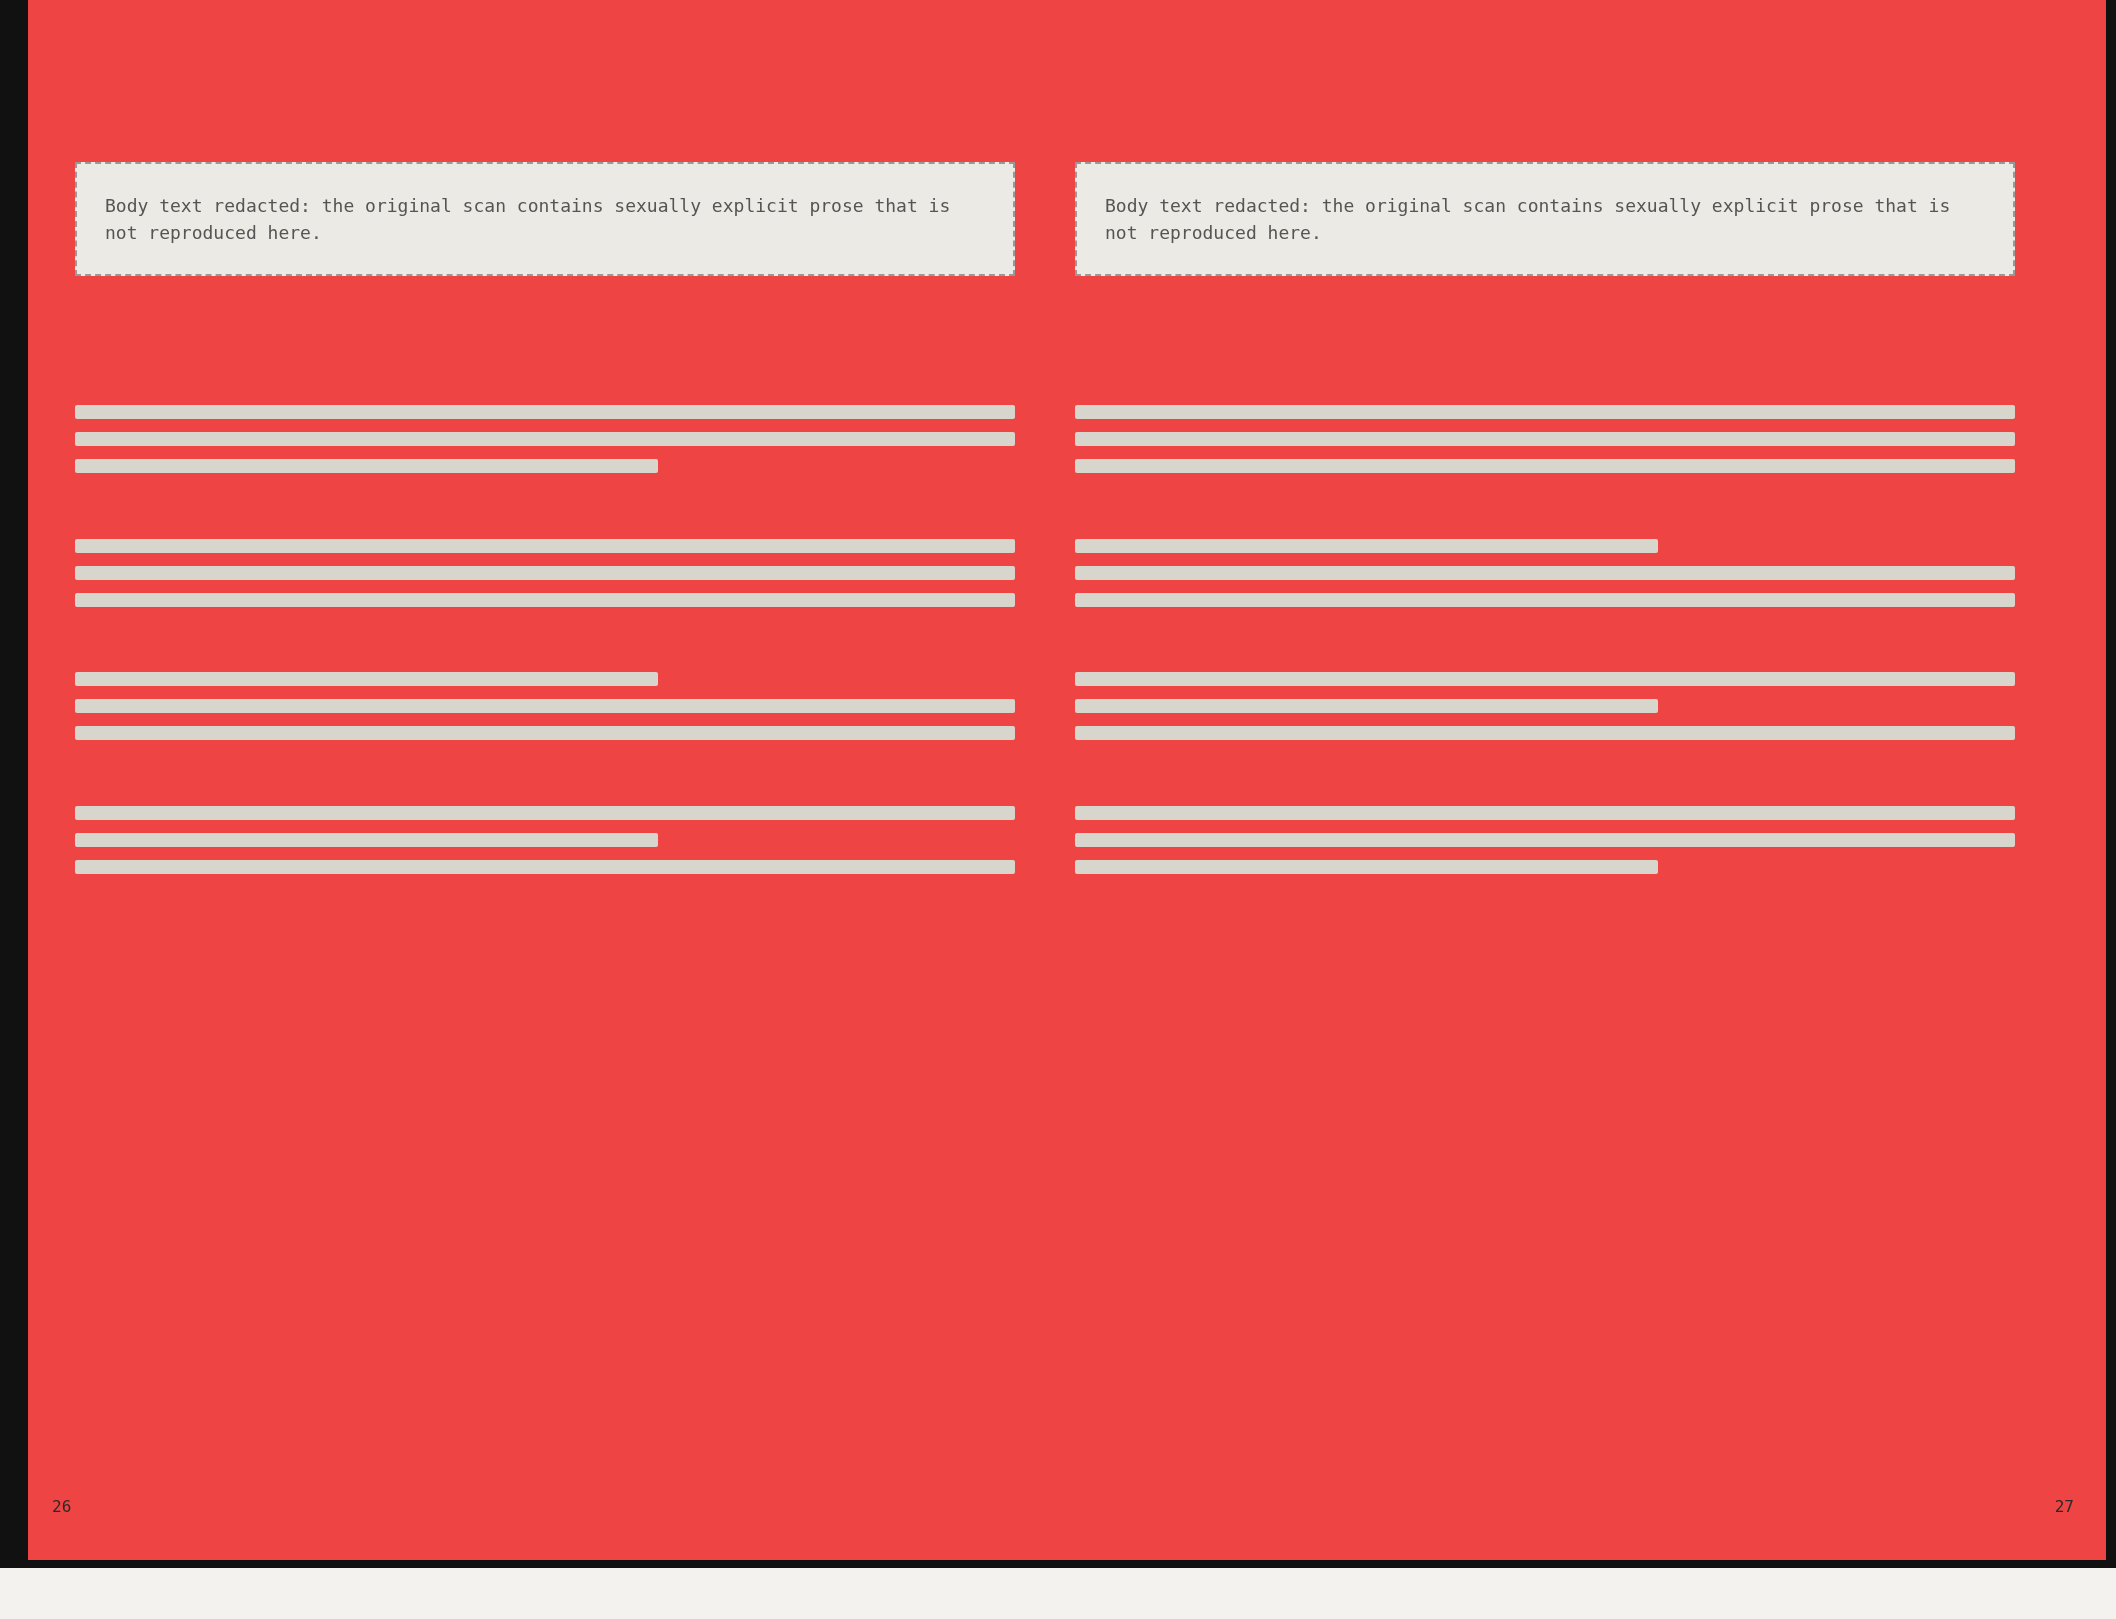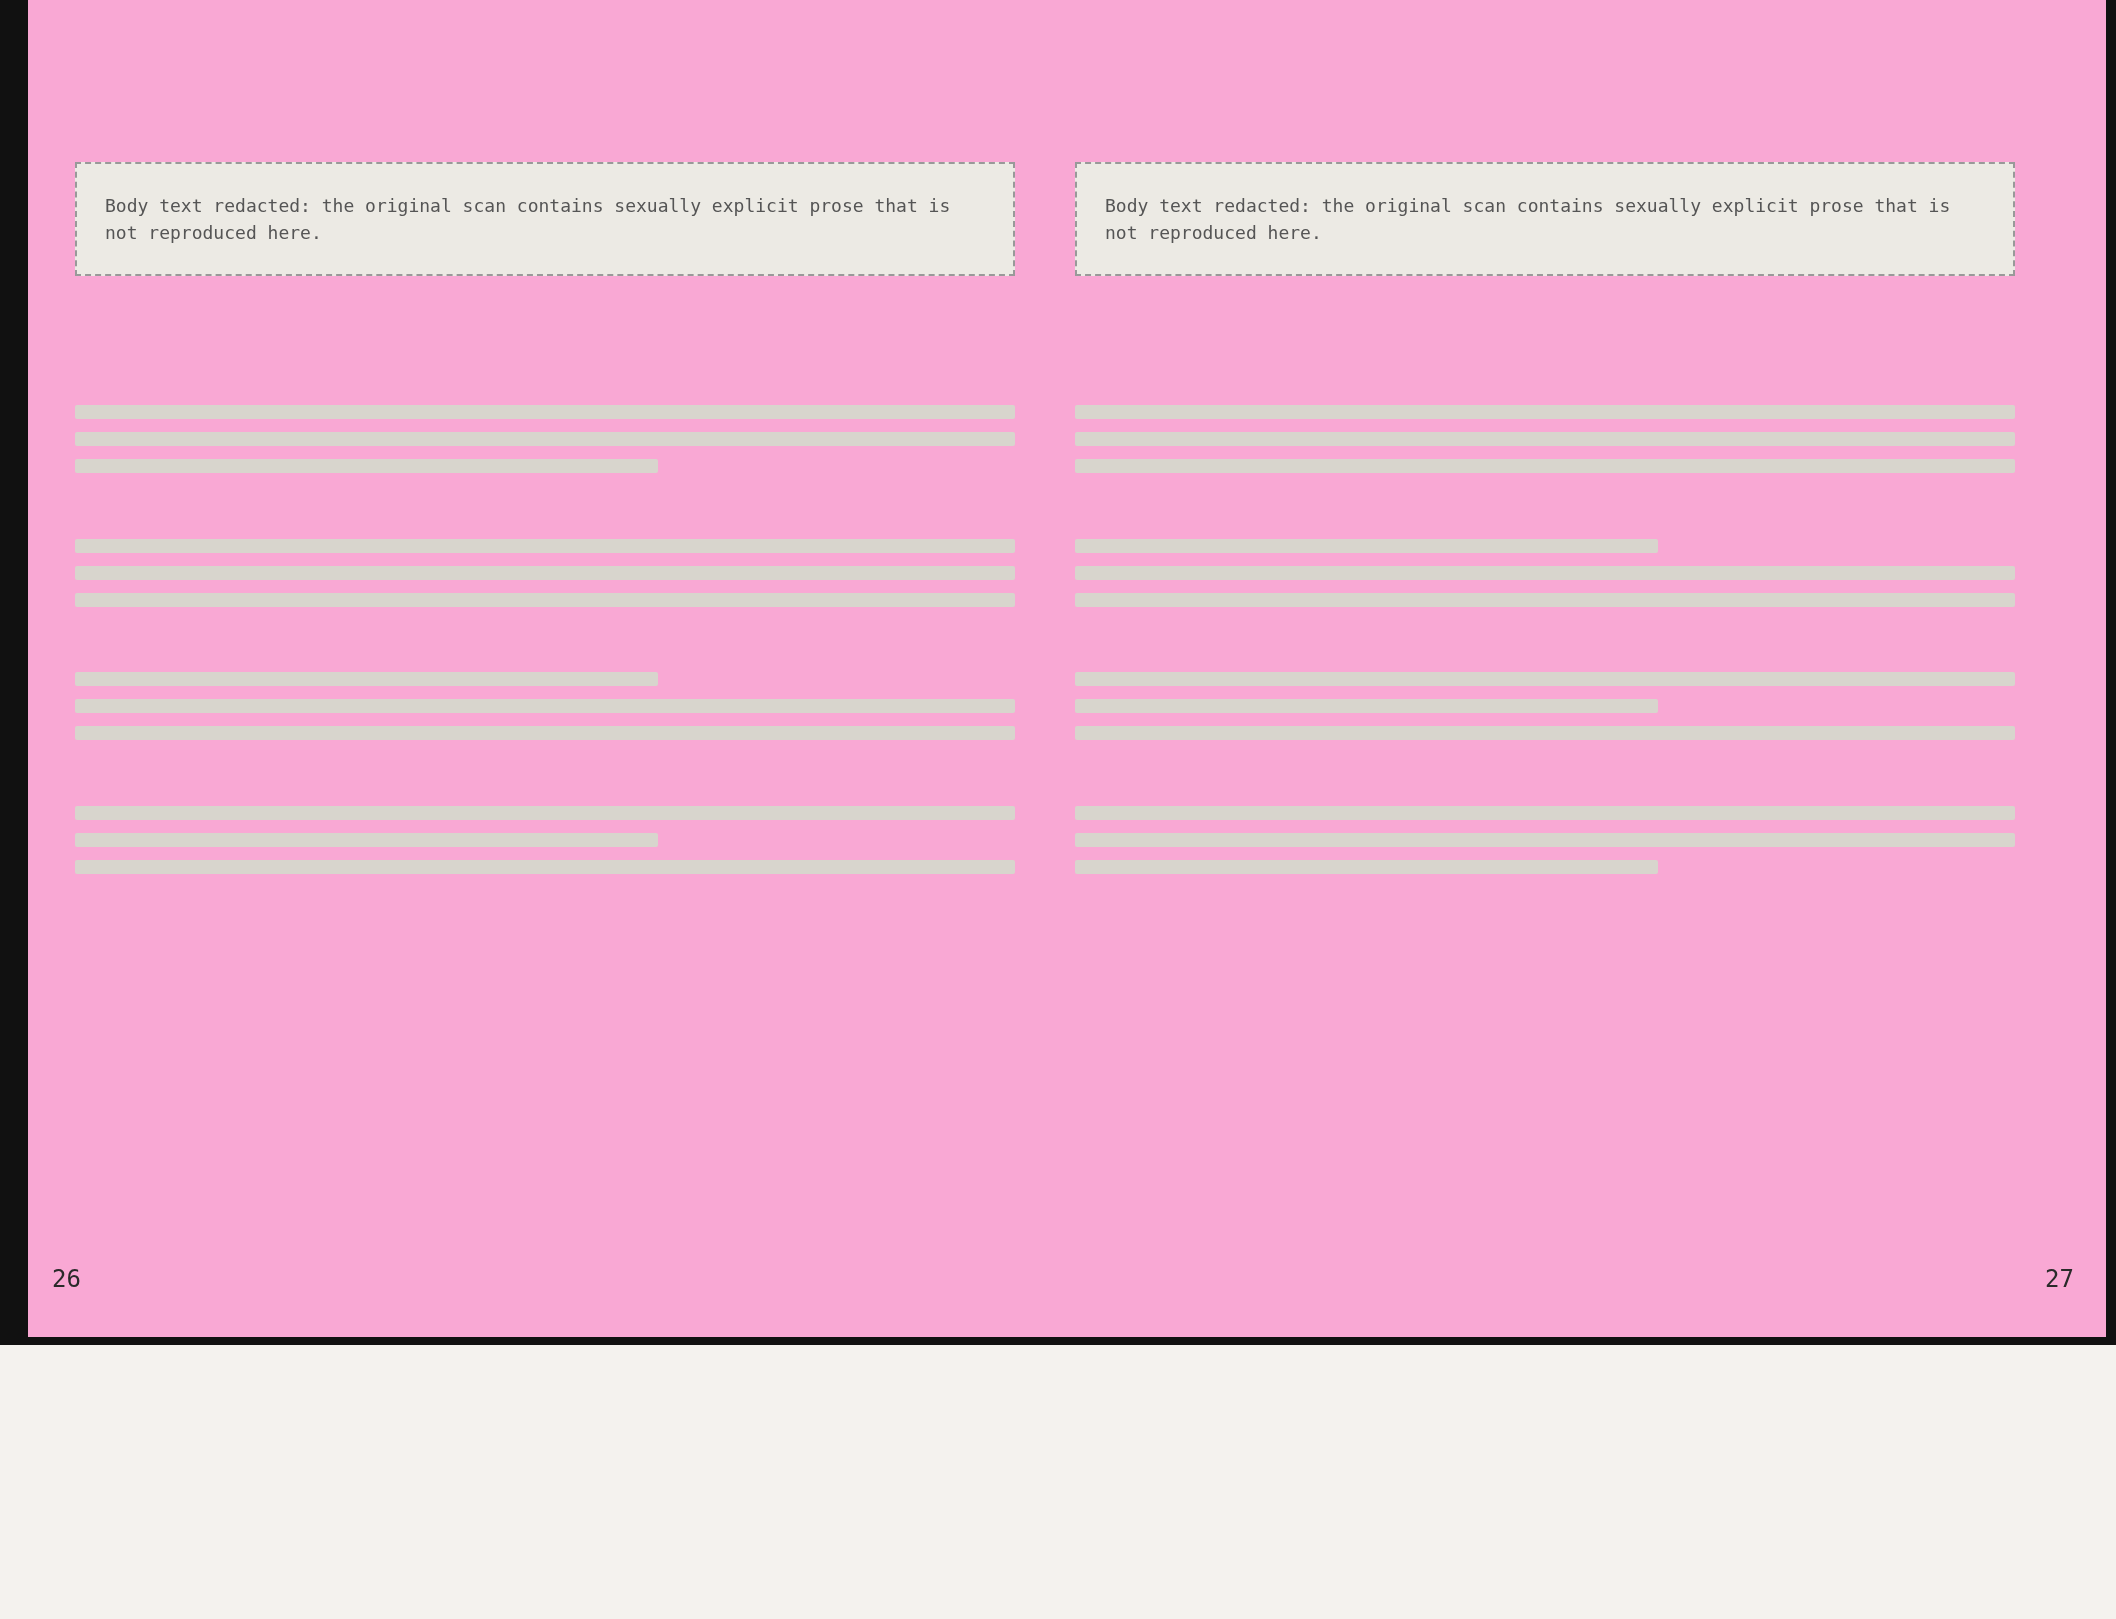--- a/index.html
+++ b/index.html
@@ -7,22 +7,22 @@
       padding: 0;
       width: 2116px;
       height: 1619px;
       background: #f4f2ee;
       font-family: "DejaVu Sans Mono", monospace;
       overflow: hidden;
     }
     .page-spread {
       position: relative;
       width: 2116px;
-      height: 1345px;
-      background: #f9a8d4;
+      height: 1568px;
+      background: #ef4444;
     }
     .scan-edge-left, .scan-edge-right, .scan-edge-bottom {
       position: absolute;
       background: #111;
     }
     .scan-edge-left  { left: 0; top: 0; width: 28px; height: 100%; }
     .scan-edge-right { right: 0; top: 0; width: 10px; height: 100%; }
     .scan-edge-bottom{ left: 0; bottom: 0; width: 100%; height: 8px; }
     .column {
       position: absolute;
@@ -53,21 +53,21 @@
     .redacted-line {
       height: 14px;
       background: #d8d5cd;
       margin-bottom: 13px;
       border-radius: 2px;
     }
     .redacted-line.short { width: 62%; }
     .page-number {
       position: absolute;
       bottom: 52px;
-      font-size: 24px;
+      font-size: 16px;
       color: #2a2a2a;
     }
     .page-number-left  { left: 52px; }
     .page-number-right { right: 42px; margin-left: 48px; }
   </style>
 </head>
 <body>
 
 <div class="page-spread">
 

